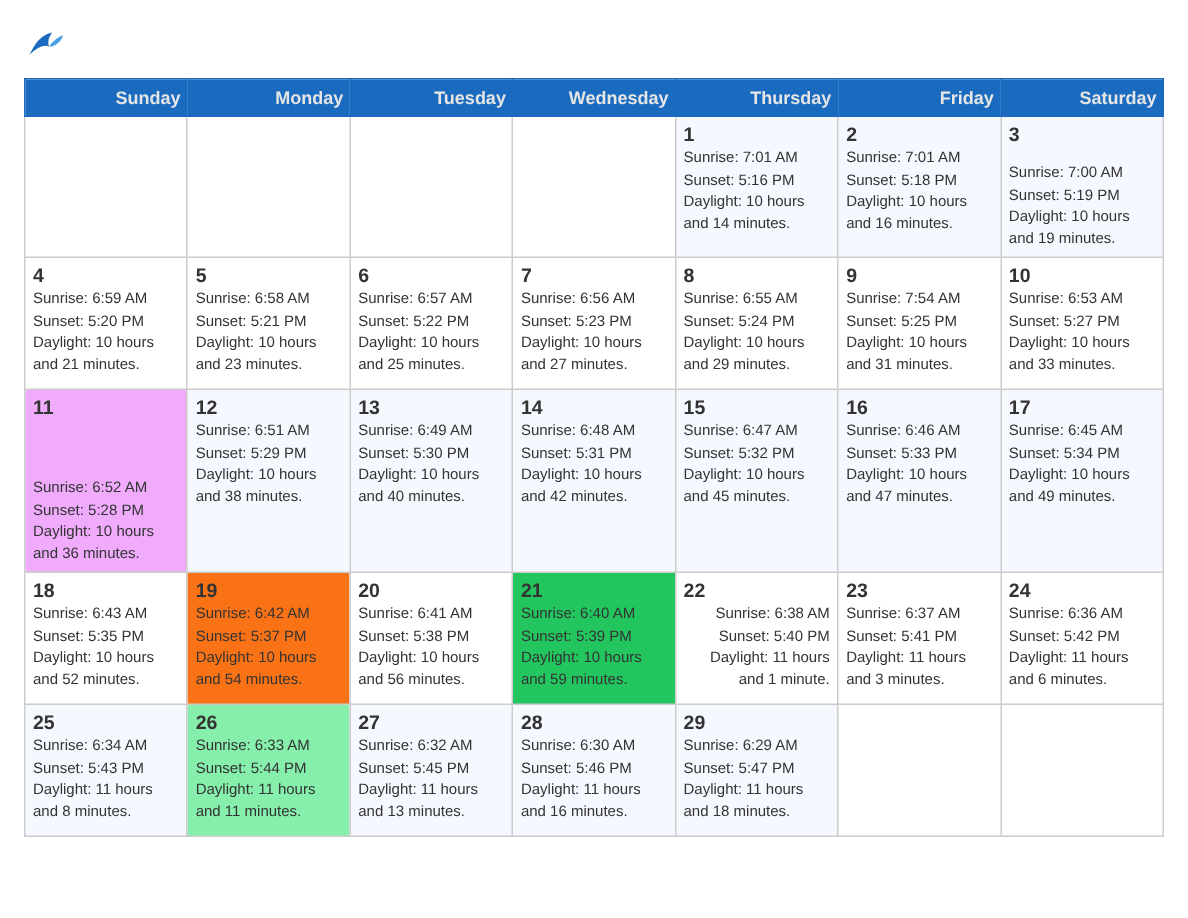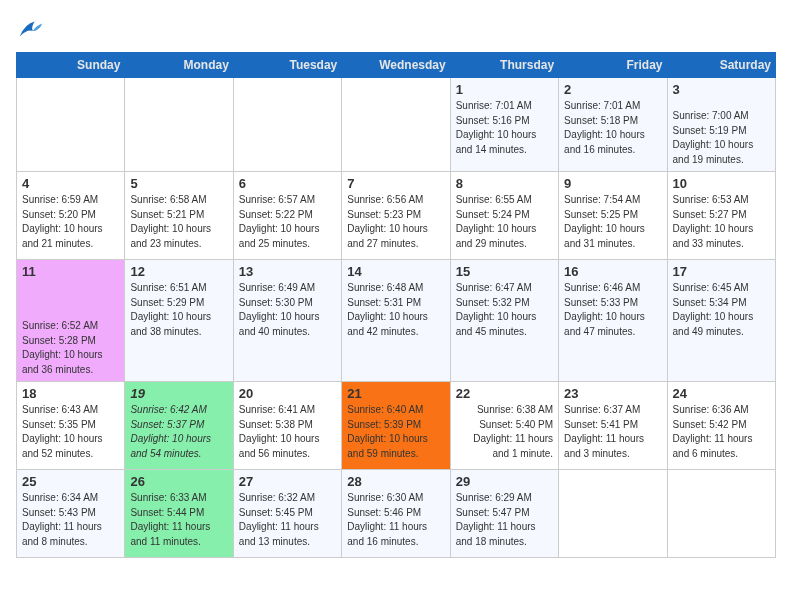--- a/index.html
+++ b/index.html
@@ -251,35 +251,35 @@
         </td>
       </tr>
       <tr>
         <td style="background: rgb(255, 255, 255); margin-top: 16px;">
           <div class="day-number">18</div>
           <div class="day-info" style="white-space: pre-line;">Sunrise: 6:43 AM
 Sunset: 5:35 PM
 Daylight: 10 hours
 and 52 minutes.</div>
         </td>
-        <td style="background: #86efac; font-style: italic;">
+        <td style="background: #f97316;">
           <div class="day-number">19</div>
           <div class="day-info" style="white-space: pre-line;">Sunrise: 6:42 AM
 Sunset: 5:37 PM
 Daylight: 10 hours
 and 54 minutes.</div>
         </td>
         <td style="background: rgb(255, 255, 255);">
           <div class="day-number">20</div>
           <div class="day-info" style="white-space: pre-line;">Sunrise: 6:41 AM
 Sunset: 5:38 PM
 Daylight: 10 hours
 and 56 minutes.</div>
         </td>
-        <td style="background: #f97316;">
+        <td style="background: #22c55e;">
           <div class="day-number">21</div>
           <div class="day-info" style="white-space: pre-line;">Sunrise: 6:40 AM
 Sunset: 5:39 PM
 Daylight: 10 hours
 and 59 minutes.</div>
         </td>
         <td style="background: rgb(255, 255, 255);">
           <div class="day-number">22</div>
           <div class="day-info" style="white-space: pre-line; text-align: right;">Sunrise: 6:38 AM
 Sunset: 5:40 PM

